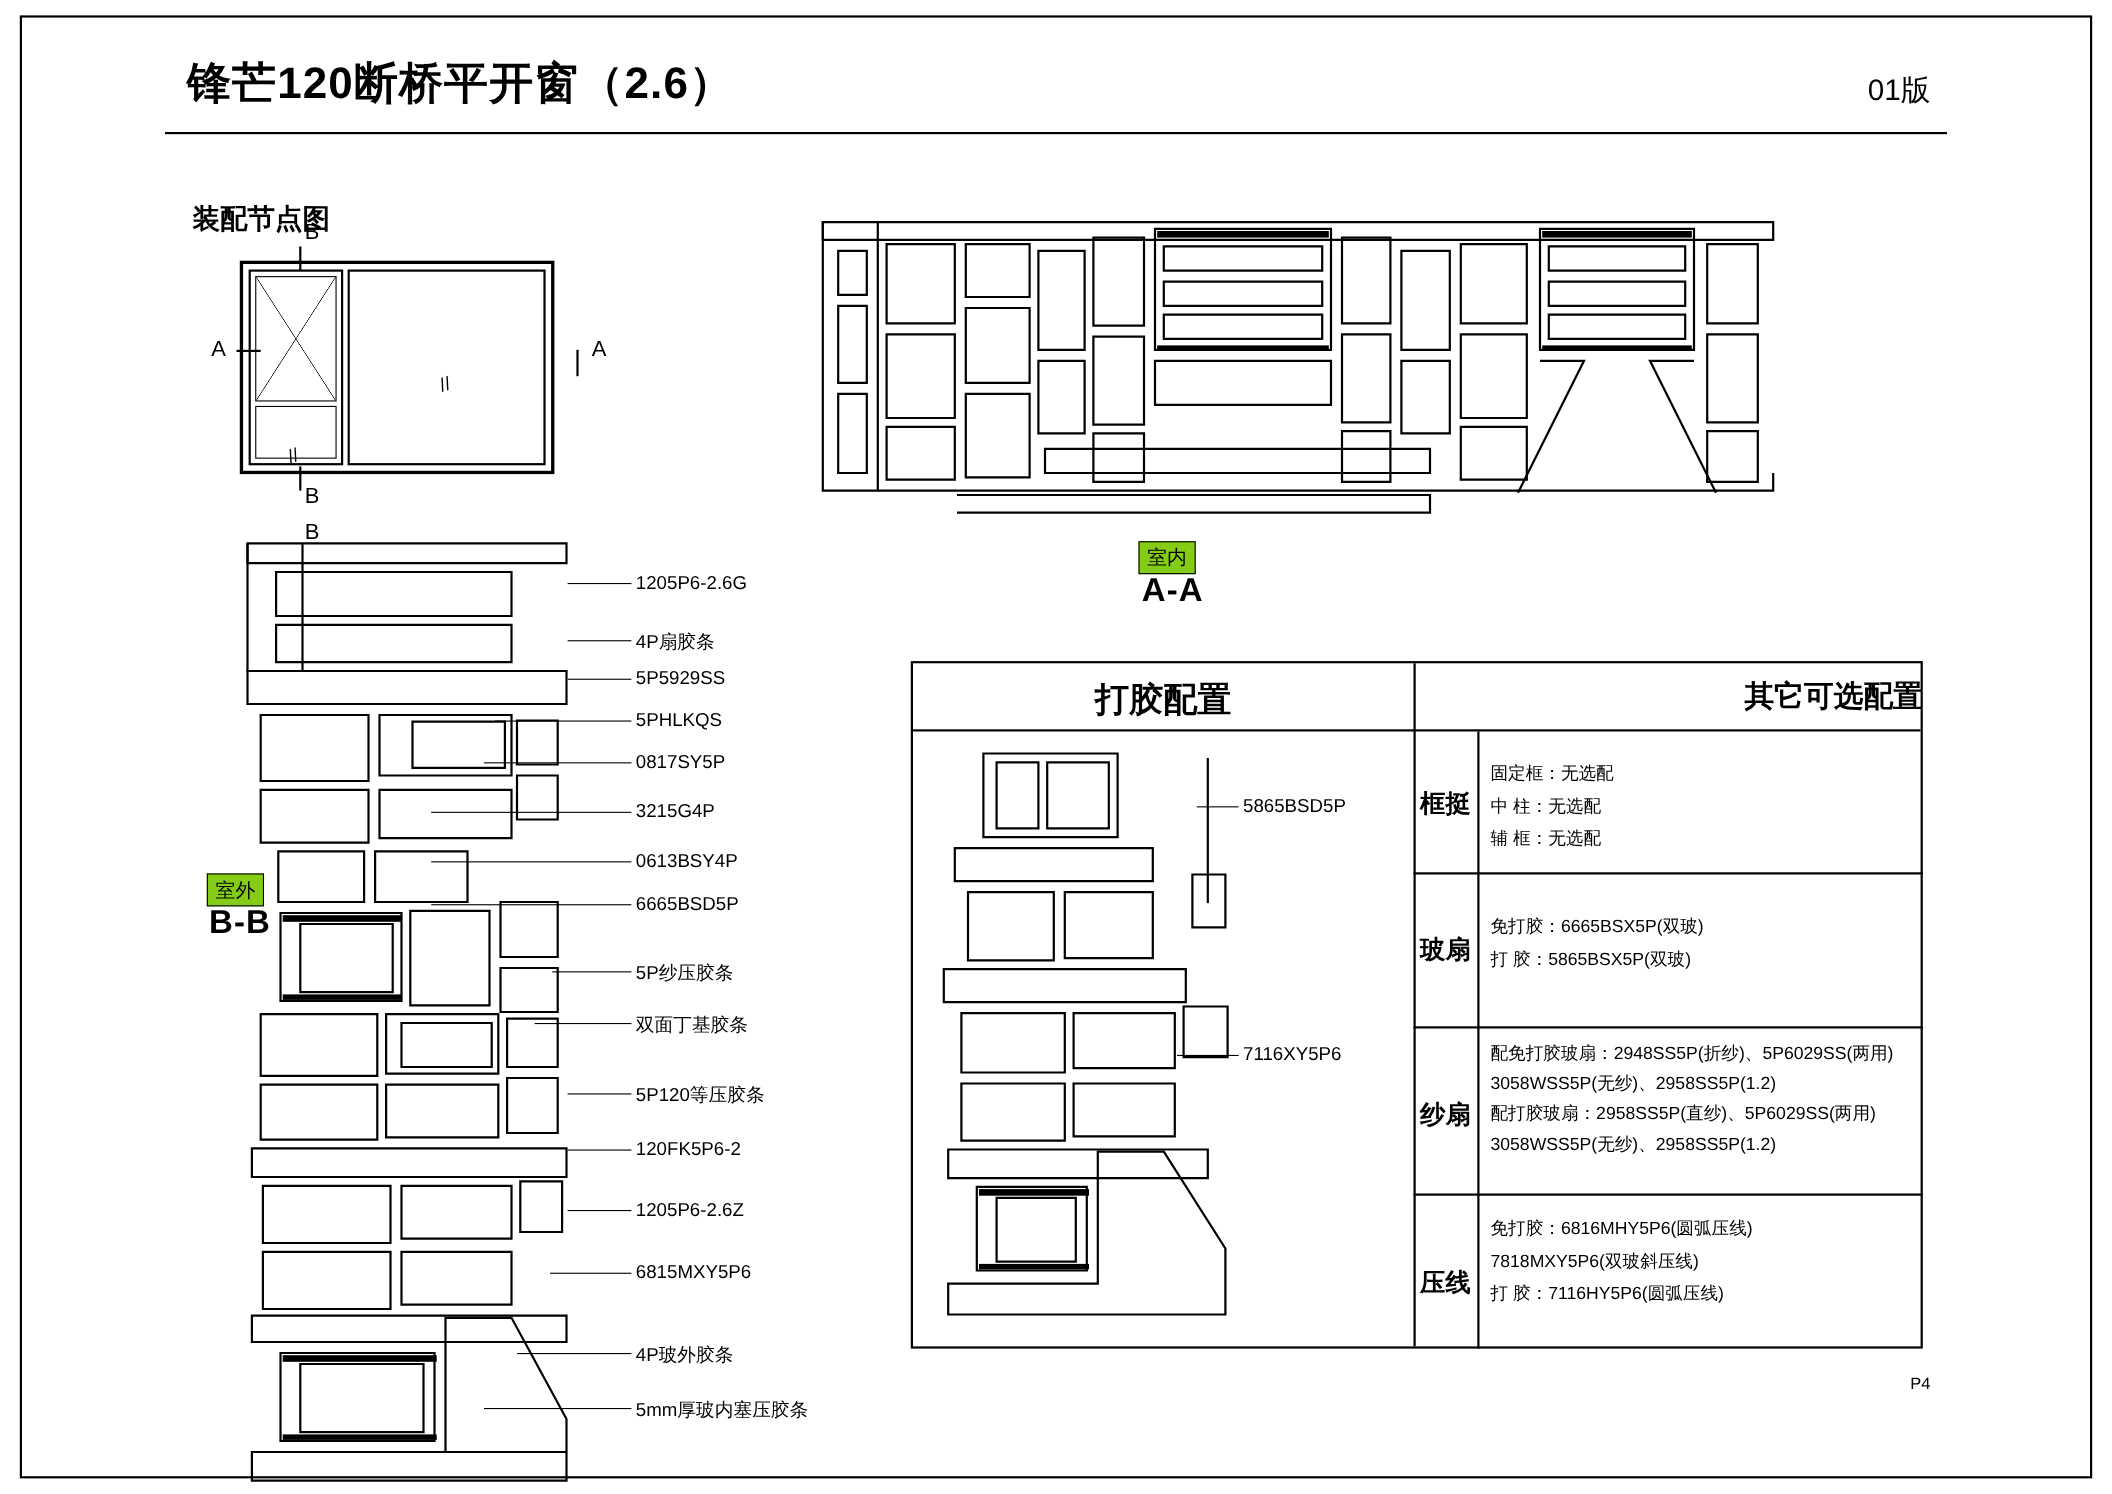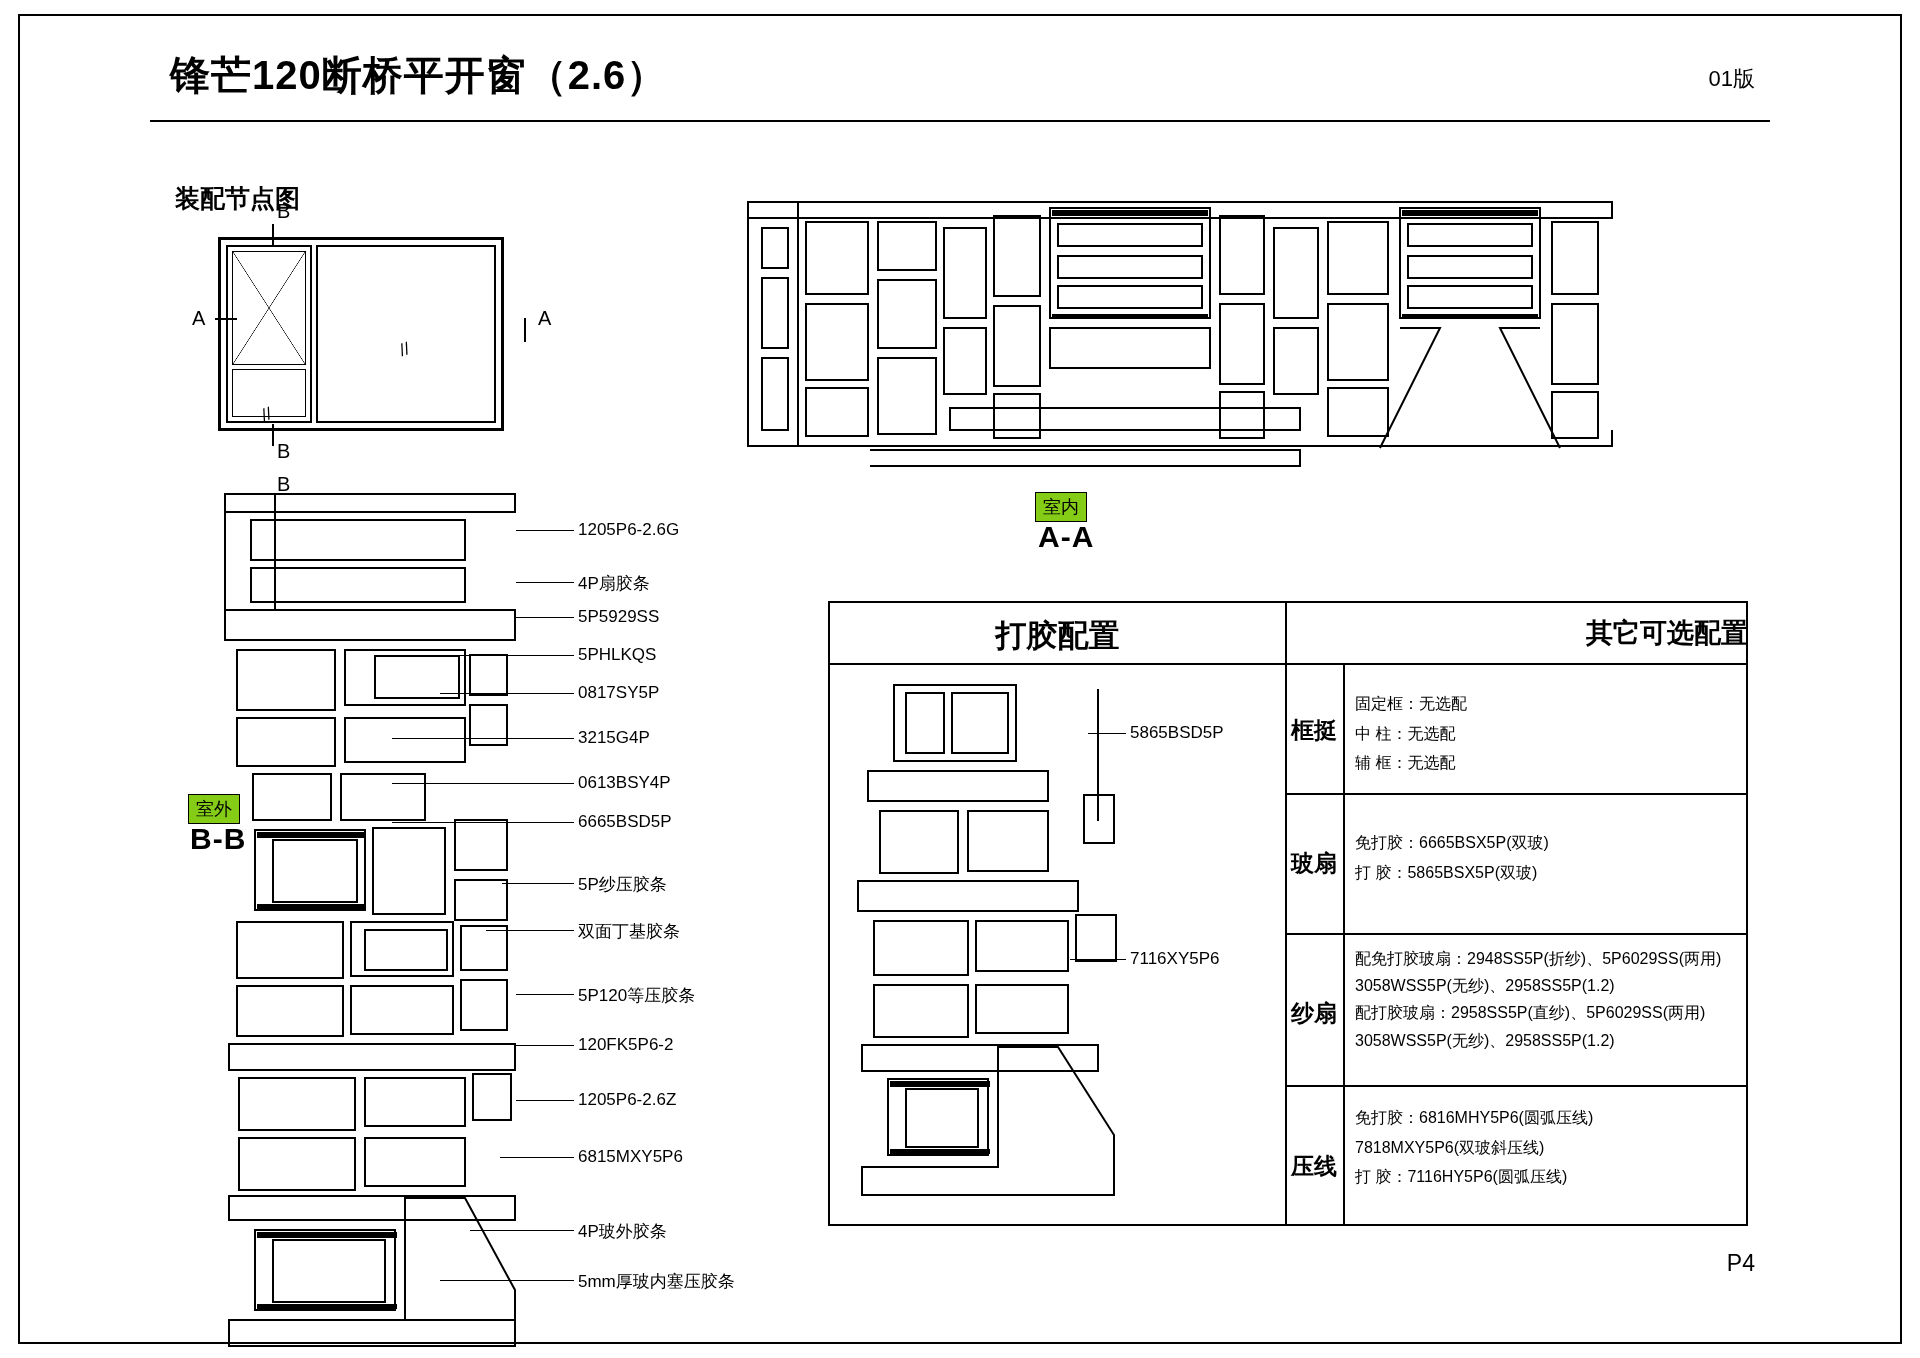--- a/index.html
+++ b/index.html
@@ -1,20 +1,20 @@
 <!DOCTYPE html>
 <html><head>
 <meta charset="utf-8">
 <style>
   html,body{margin:0;padding:0;background:#ffffff;}
   body{width:1920px;height:1358px;font-family:"Liberation Sans",sans-serif;color:#000;position:relative;overflow:hidden;}
   .page{position:absolute;left:0;top:0;width:1920px;height:1358px;}
   .frame{position:absolute;left:18px;top:14px;width:1884px;height:1330px;border:2px solid #000;box-sizing:border-box;}
   .title{position:absolute;left:170px;top:48px;font-size:40px;font-weight:bold;letter-spacing:1px;}
-  .version{position:absolute;right:165px;top:64px;font-size:22px;}
+  .version{position:absolute;right:165px;top:64px;font-size:27px;}
   .hr-top{position:absolute;left:150px;top:120px;width:1620px;height:2px;background:#000;}
   .subtitle{position:absolute;left:175px;top:158px;font-size:25px;font-weight:bold;margin-top:24px;}
 
   
   .elev{position:absolute;left:218px;top:237px;width:286px;height:194px;border:3px solid #000;box-sizing:border-box;background:#fff;}
   .elev .sash{position:absolute;left:5px;top:5px;width:86px;height:178px;border:2px solid #000;box-sizing:border-box;}
   .elev .sash .inner{position:absolute;left:4px;top:4px;right:4px;bottom:56px;border:1px solid #000;}
   .elev .sash .inner:before{content:"";position:absolute;left:0;top:0;width:100%;height:100%;
      background:linear-gradient(to bottom right, transparent calc(50% - 0.6px), #000 50%, transparent calc(50% + 0.6px));}
   .elev .sash .inner:after{content:"";position:absolute;left:0;top:0;width:100%;height:100%;
@@ -42,21 +42,21 @@
   .tbl{position:absolute;left:828px;top:601px;width:920px;height:625px;border:2px solid #000;box-sizing:border-box;}
   .tbl .colsplit{position:absolute;left:455px;top:0;width:2px;height:100%;background:#000;}
   .tbl .hrow{position:absolute;left:0;top:0;width:100%;height:62px;border-bottom:2px solid #000;box-sizing:border-box;}
   .tbl .h1{position:absolute;left:0;top:12px;width:455px;text-align:center;font-size:31px;font-weight:bold;}
   .tbl .h2{position:absolute;left:457px;top:12px;width:461px;text-align:right;font-size:27px;font-weight:bold;}
   .rowline{position:absolute;left:455px;height:1.5px;background:#000;}
   .namecol{position:absolute;left:457px;width:54px;text-align:center;font-size:23px;font-weight:bold;}
   .namecolsplit{position:absolute;left:513px;width:1.5px;background:#000;}
   .cellbody{position:absolute;left:525px;font-size:16px;line-height:1.85;}
   .foot{position:absolute;left:828px;top:1245px;font-size:19px;}
-  .pno{position:absolute;right:165px;top:1250px;font-size:23px;}
+  .pno{position:absolute;right:165px;top:1250px;font-size:15px;}
 </style>
 </head>
 <body>
 
 <div class="page">
   <div class="frame"></div>
 
   <div class="title">锋芒120断桥平开窗（2.6）</div>
   <div class="version">01版</div>
   <div class="hr-top"></div>

